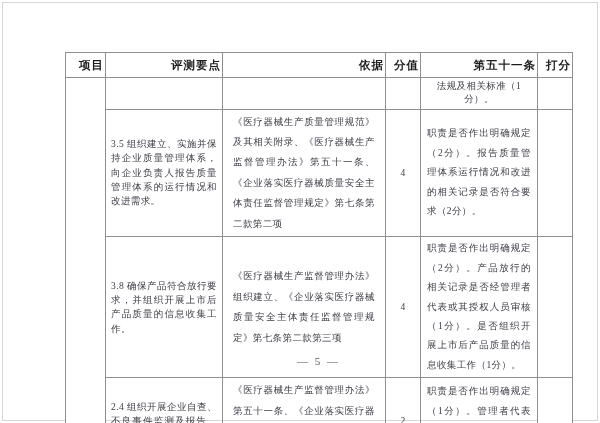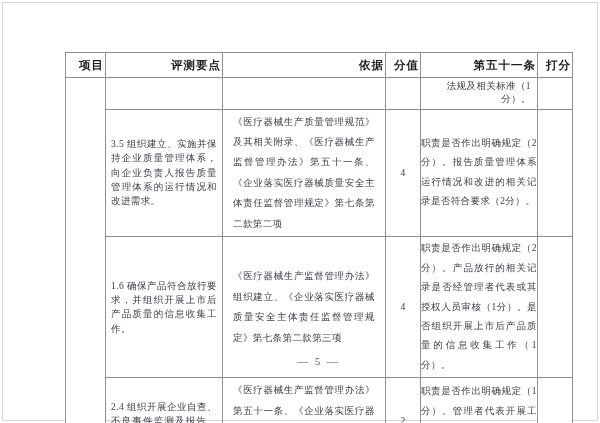--- a/index.html
+++ b/index.html
@@ -30,24 +30,24 @@
   tr.r-23{height:98px;}
   tr.r-24{height:62px;}
   .c-req{
     text-align:justify;line-height:1.5;padding:3px 5px;
   }
   .c-basis{
     text-align:justify;line-height:2.15;padding:2px 10px;
   }
   .c-score{text-align:center;font-size:10px;}
   .c-points{
-    text-align:justify;line-height:2.05;padding:2px 0;letter-spacing:0.8px;
+    text-align:justify;line-height:2.05;padding:2px 6px;letter-spacing:0.8px;
   }
   .c-points-single{
-    text-align:right;line-height:1.4;padding:2px 6px;letter-spacing:0.8px;
+    text-align:center;line-height:1.4;padding:2px 6px;letter-spacing:0.8px;
   }
   .c-rating{background:#ffffff;}
   .c-item{background:#ffffff;}
   .page-number{
     position:absolute;left:65px;width:507px;top:355px;
     text-align:center;font-size:11px;color:#55565e;letter-spacing:2px;
   }
 </style>
 </head>
 <body>
@@ -83,21 +83,21 @@
       <td class="c-rating"></td>
     </tr>
     <tr class="r-22">
       <td class="c-req">3.5 组织建立、实施并保持企业质量管理体系，向企业负责人报告质量管理体系的运行情况和改进需求。</td>
       <td class="c-basis">《医疗器械生产质量管理规范》及其相关附录、《医疗器械生产监督管理办法》第五十一条、《企业落实医疗器械质量安全主体责任监督管理规定》第七条第二款第二项</td>
       <td class="c-score">4</td>
       <td class="c-points">职责是否作出明确规定（2分）。报告质量管理体系运行情况和改进的相关记录是否符合要求（2分）。</td>
       <td class="c-rating"></td>
     </tr>
     <tr class="r-23">
-      <td class="c-req">1.6 确保产品符合放行要求，并组织开展上市后产品质量的信息收集工作。</td>
+      <td class="c-req">3.8 确保产品符合放行要求，并组织开展上市后产品质量的信息收集工作。</td>
       <td class="c-basis">《医疗器械生产监督管理办法》组织建立、《企业落实医疗器械质量安全主体责任监督管理规定》第七条第二款第三项</td>
       <td class="c-score">4</td>
       <td class="c-points">职责是否作出明确规定（2分）。产品放行的相关记录是否经管理者代表或其授权人员审核（1分）。是否组织开展上市后产品质量的信息收集工作（1分）。</td>
       <td class="c-rating"></td>
     </tr>
     <tr class="r-24">
       <td class="c-req">2.4 组织开展企业自查、不良事件监测及报告、医疗器械召回等工作。</td>
       <td class="c-basis">《医疗器械生产监督管理办法》第五十一条、《企业落实医疗器械质量安全主体责任监督管理规定》第七条第二款第四项</td>
       <td class="c-score">2</td>
       <td class="c-points">职责是否作出明确规定（1分）。管理者代表开展工作的相关记录是否符合要求（1分）。</td>

